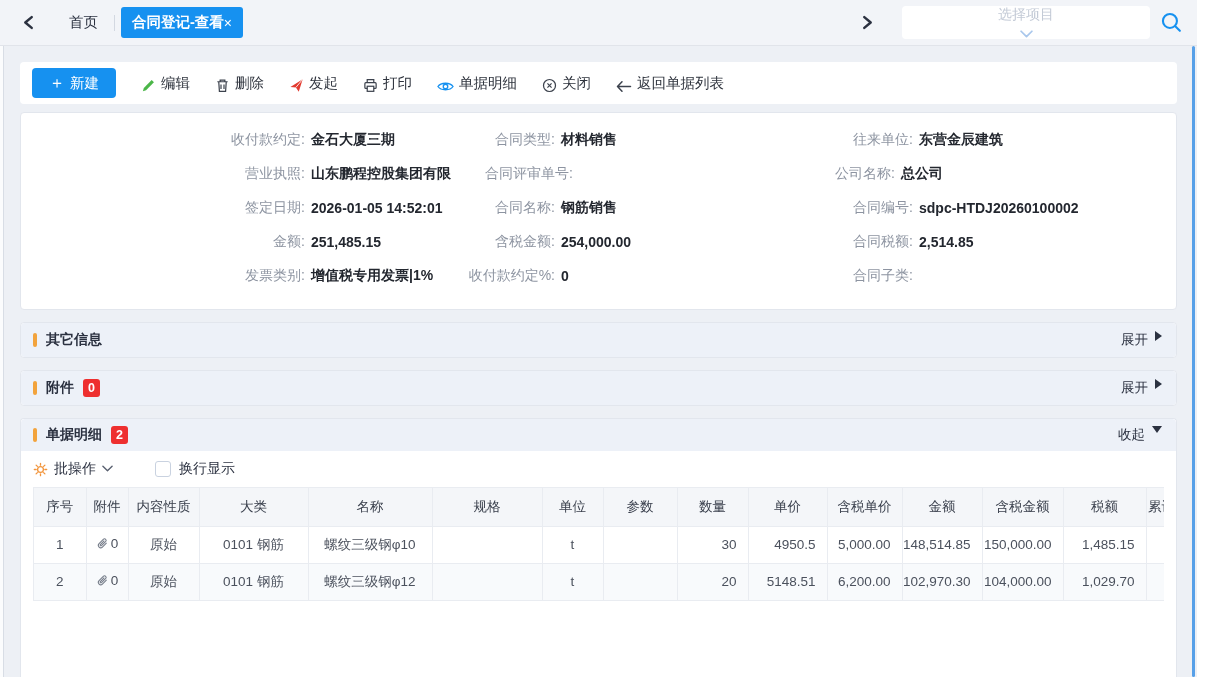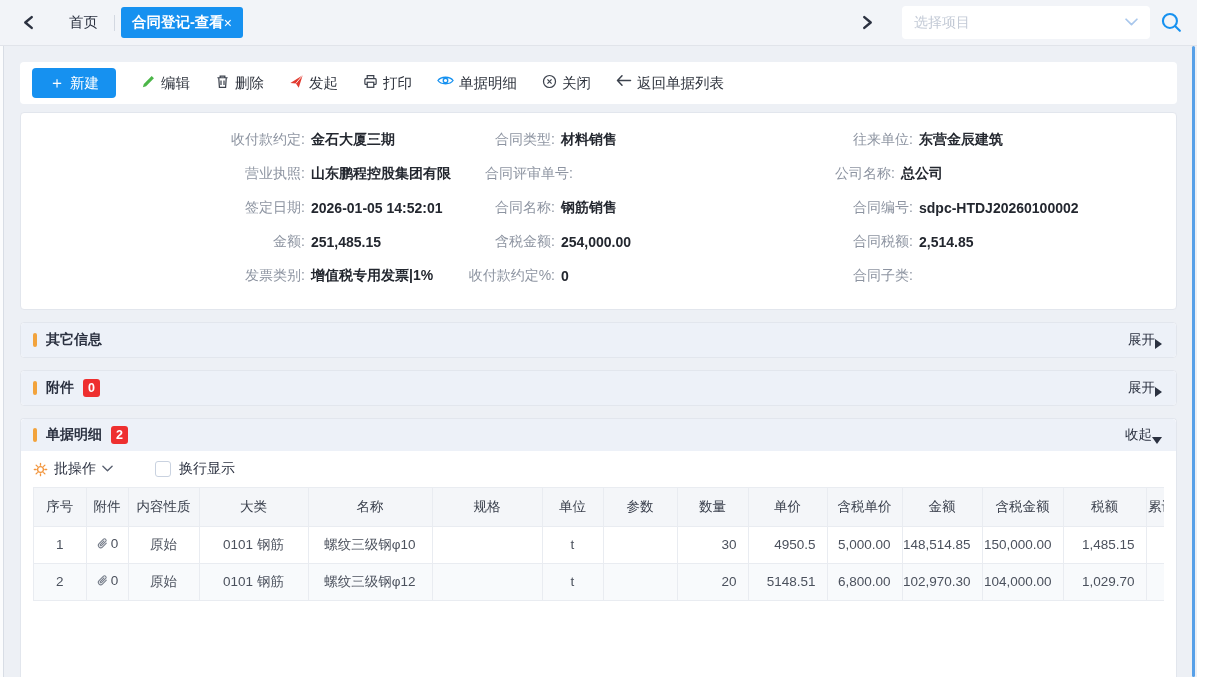--- a/index.html
+++ b/index.html
@@ -12,49 +12,49 @@
             display:flex; align-items:center; padding:0 14px 0 20px; }
   .nav-chev { background:none; border:none; cursor:pointer; display:flex; align-items:center; padding:2px; }
   .tab-home { margin-left:22px; font-size:14.5px; color:#2b3140; background:none; border:none; cursor:pointer; padding:6px 10px; }
   .tab-divider { width:1px; height:16px; background:#d3d8e1; margin:0 6px; }
   .tab-active { display:flex; align-items:center; background:var(--accent); color:#fff;
                 border:none; border-radius:3px; padding:6px 11px; font-size:14.5px; font-weight:700; cursor:pointer; }
   .tab-close { font-weight:400; font-size:14px; line-height:10px; cursor:pointer; }
   .topbar .spacer { flex:1; }
   .fwd { margin-right:26px; }
   .project-select { width:248px; height:33px; background:#fff; border-radius:4px; display:flex;
-                    align-items:center; padding:0 12px; cursor:pointer; }
+                    align-items:center; padding:0 12px; cursor:pointer;flex-direction:column; }
   .project-select .ph { color:#c3cad6; font-size:14px; flex:1; }
   .search-btn { background:none; border:none; margin-left:10px; cursor:pointer; display:flex; align-items:center; }
 
   
   .main { display:flex; flex-direction:column; height:631px; padding:16px 20px 0; }
   .edge-left { position:absolute; left:0; top:46px; bottom:0; width:4px; background:#fbfcfd; border-right:1px solid #d8dde5; }
   .edge-right { position:absolute; right:2px; top:46px; bottom:0; width:3px; background:var(--blue-line); border-radius:2px; }
 
   
   .toolbar { background:#fff; border-radius:4px; height:42px; display:flex; align-items:center;
              padding:0 12px; gap:25px; flex:0 0 auto; }
   .btn-new { display:inline-flex; align-items:center; gap:5px; background:var(--accent); color:#fff;
              border:none; border-radius:4px; height:30px; padding:0 17px; font-size:14.5px; cursor:pointer; }
   .plus { font-size:16px; line-height:1; font-weight:400; }
-  .tool { display:inline-flex; align-items:flex-start; gap:5px; background:none; border:none;
+  .tool { display:inline-flex; align-items:flex-end; gap:5px; background:none; border:none;
           font-size:14.5px; color:#2e333d; cursor:pointer; font-family:inherit; }
 
   
   .panel { background:#fff; border:1px solid #e2e6ed; border-radius:4px; flex:0 0 auto; }
   .mt8 { margin-top:8px; } .mt12 { margin-top:12px; }
   .sec-head { height:32px; background:#edf1f8; display:flex; align-items:center; gap:9px;
               padding:0 14px 0 12px; border-radius:4px 4px 0 0; }
   .sec-head.solo { height:34px; border-radius:4px; }
   .accent-bar { width:4px; height:14px; border-radius:2px; background:var(--orange); flex:0 0 aupx; }
   .sec-title { font-size:14px; font-weight:700; color:#2b3140; }
   .badge { background:var(--red); color:#fff; font-size:12.5px; font-weight:700; line-height:1;
            padding:3px 5px; border-radius:3px; }
-  .toggle { margin-left:auto; display:flex; align-items:flex-end; gap:0; background:none; border:none;
+  .toggle { margin-left:auto; display:flex; align-items:flex-start; gap:7px; background:none; border:none;
             font-size:13.5px; color:#2b3140; cursor:pointer; font-family:inherit; }
   .tri-r { width:0; height:0; border-left:7px solid #2b3140; border-top:5px solid transparent; border-bottom:5px solid transparent; }
   .tri-d { width:0; height:0; border-top:7px solid #2b3140; border-left:5px solid transparent; border-right:5px solid transparent; }
 
   
   .fields { padding:10px 12px 16px; display:grid; grid-template-columns:418px 340px 1fr; grid-auto-rows:34px; }
   .field { display:flex; align-items:center; font-size:14px; overflow:hidden; white-space:nowrap; }
   .field .fl { color:#8d94a1; text-align:right; }
   .field.c0 .fl { flex:0 0 272px; } .field.c1 .fl { flex:0 0 104px; } .field.c2 .fl { flex:0 0 122px; }
   .field .fv { color:#23272f; font-weight:700; margin-left:6px; }
@@ -363,21 +363,21 @@
                     <span>0</span>
                   </span></td>
                 <td>原始</td>
                 <td>0101 钢筋</td>
                 <td>螺纹三级钢φ12</td>
                 <td></td>
                 <td>t</td>
                 <td></td>
                 <td class="num">20</td>
                 <td class="num">5148.51</td>
-                <td class="num">6,800.00</td>
+                <td class="num">6,200.00</td>
                 <td class="num">102,970.30</td>
                 <td class="num">104,000.00</td>
                 <td class="num">1,029.70</td>
                 <td></td>
               </tr>
             </tbody>
         </table>
       </div>
     </section>
 

